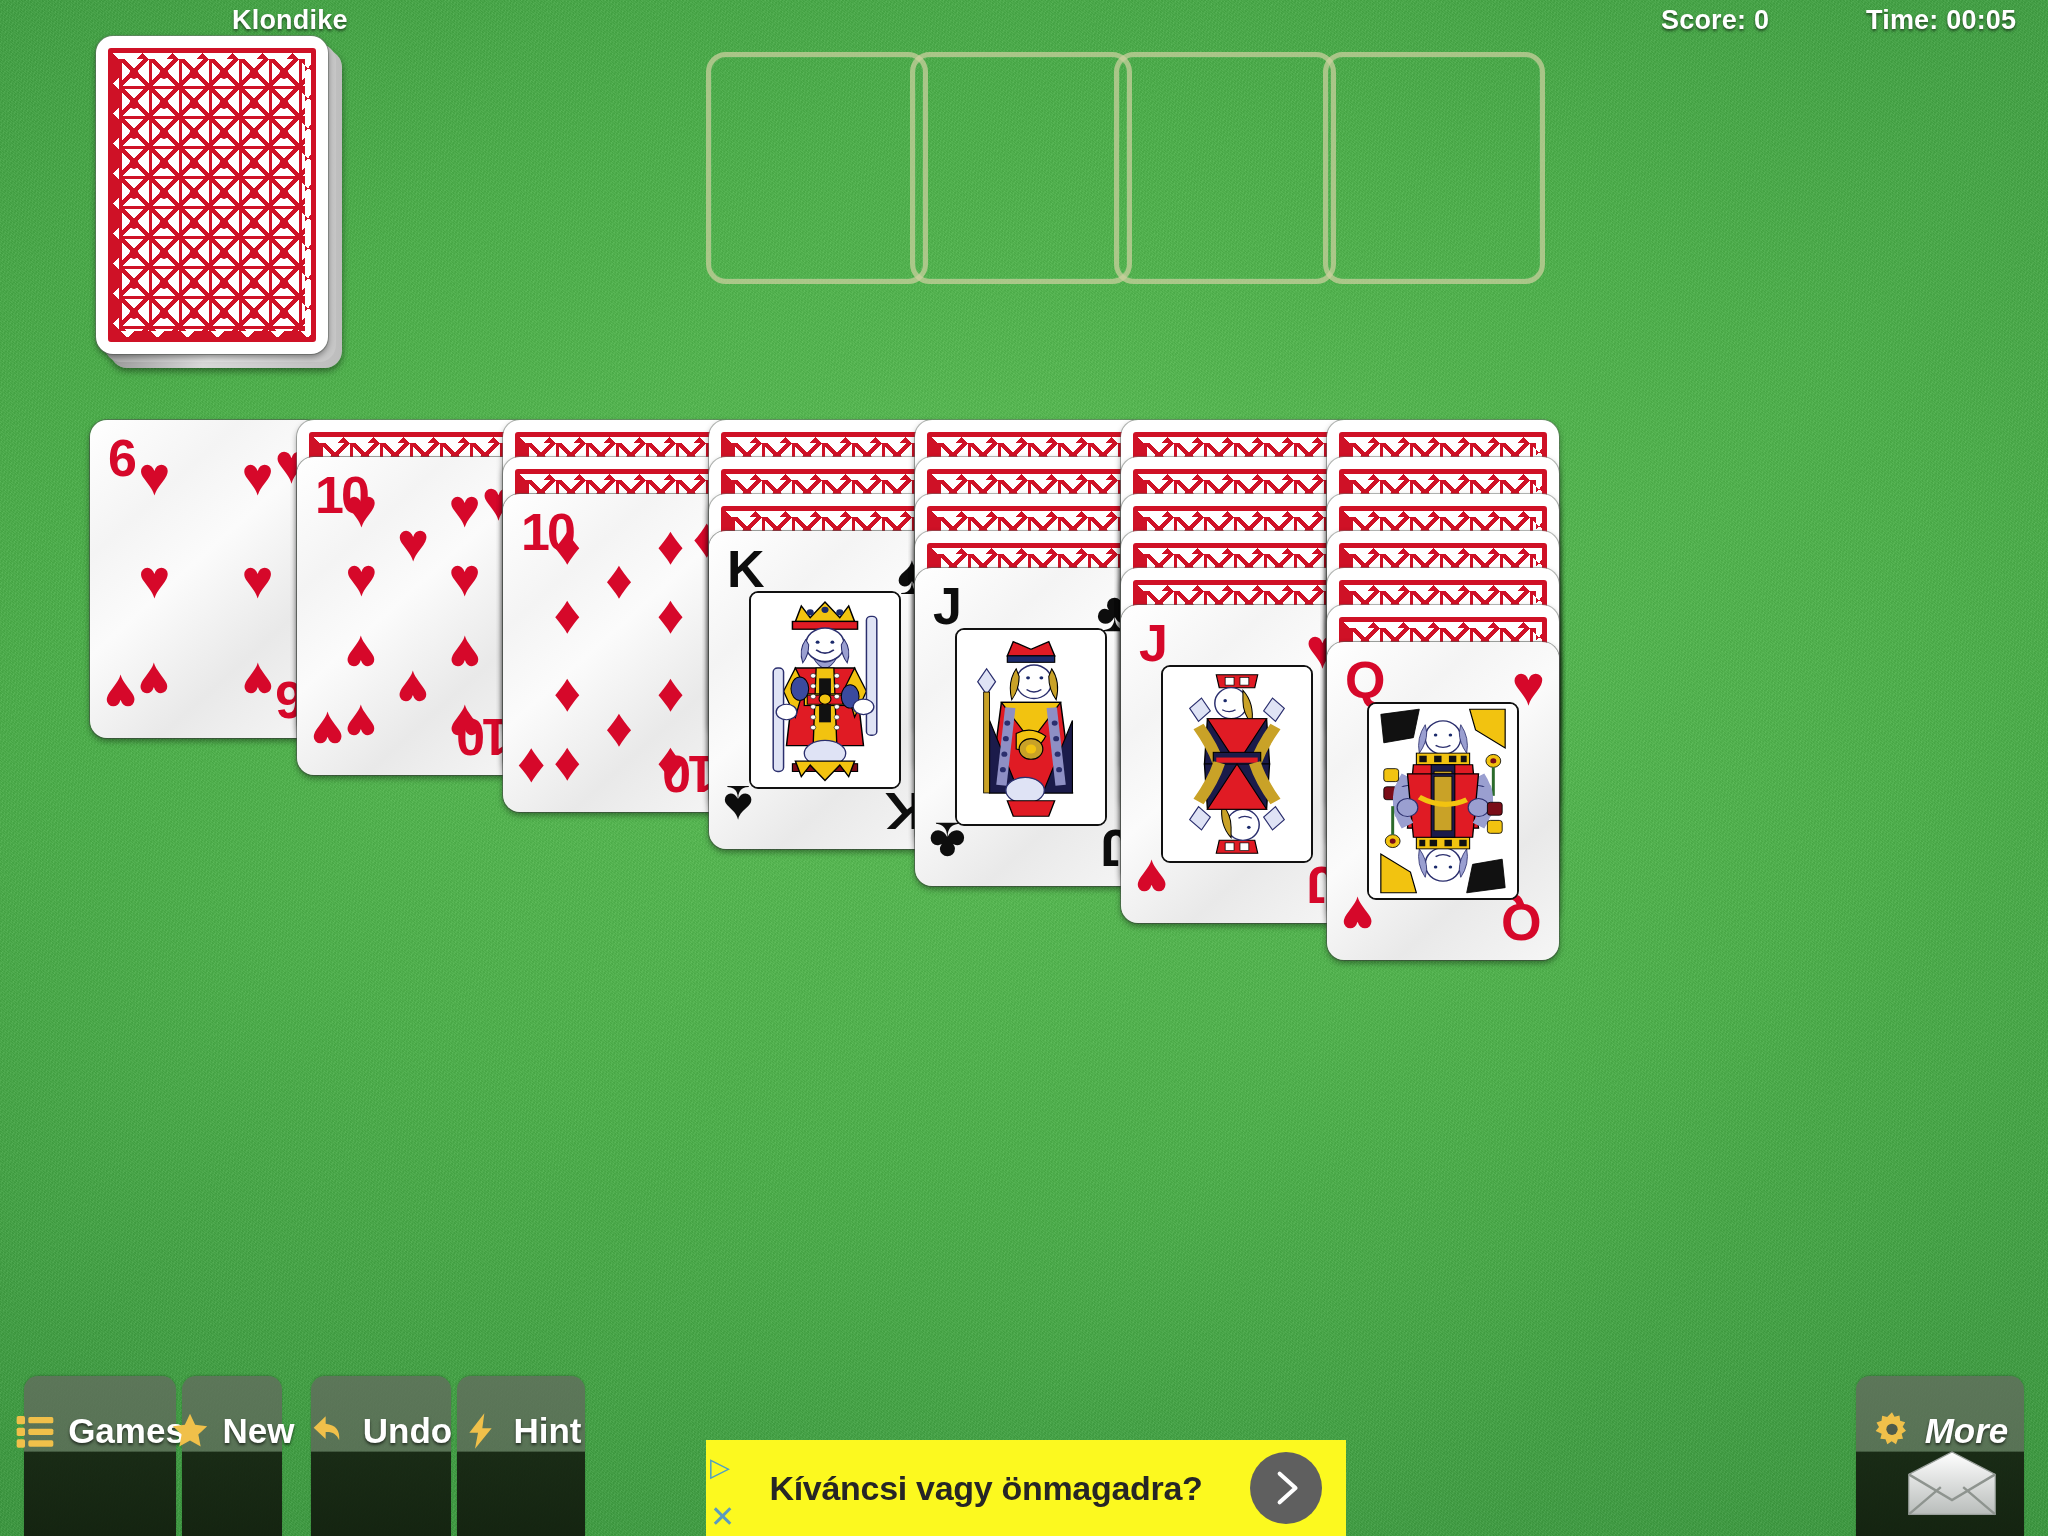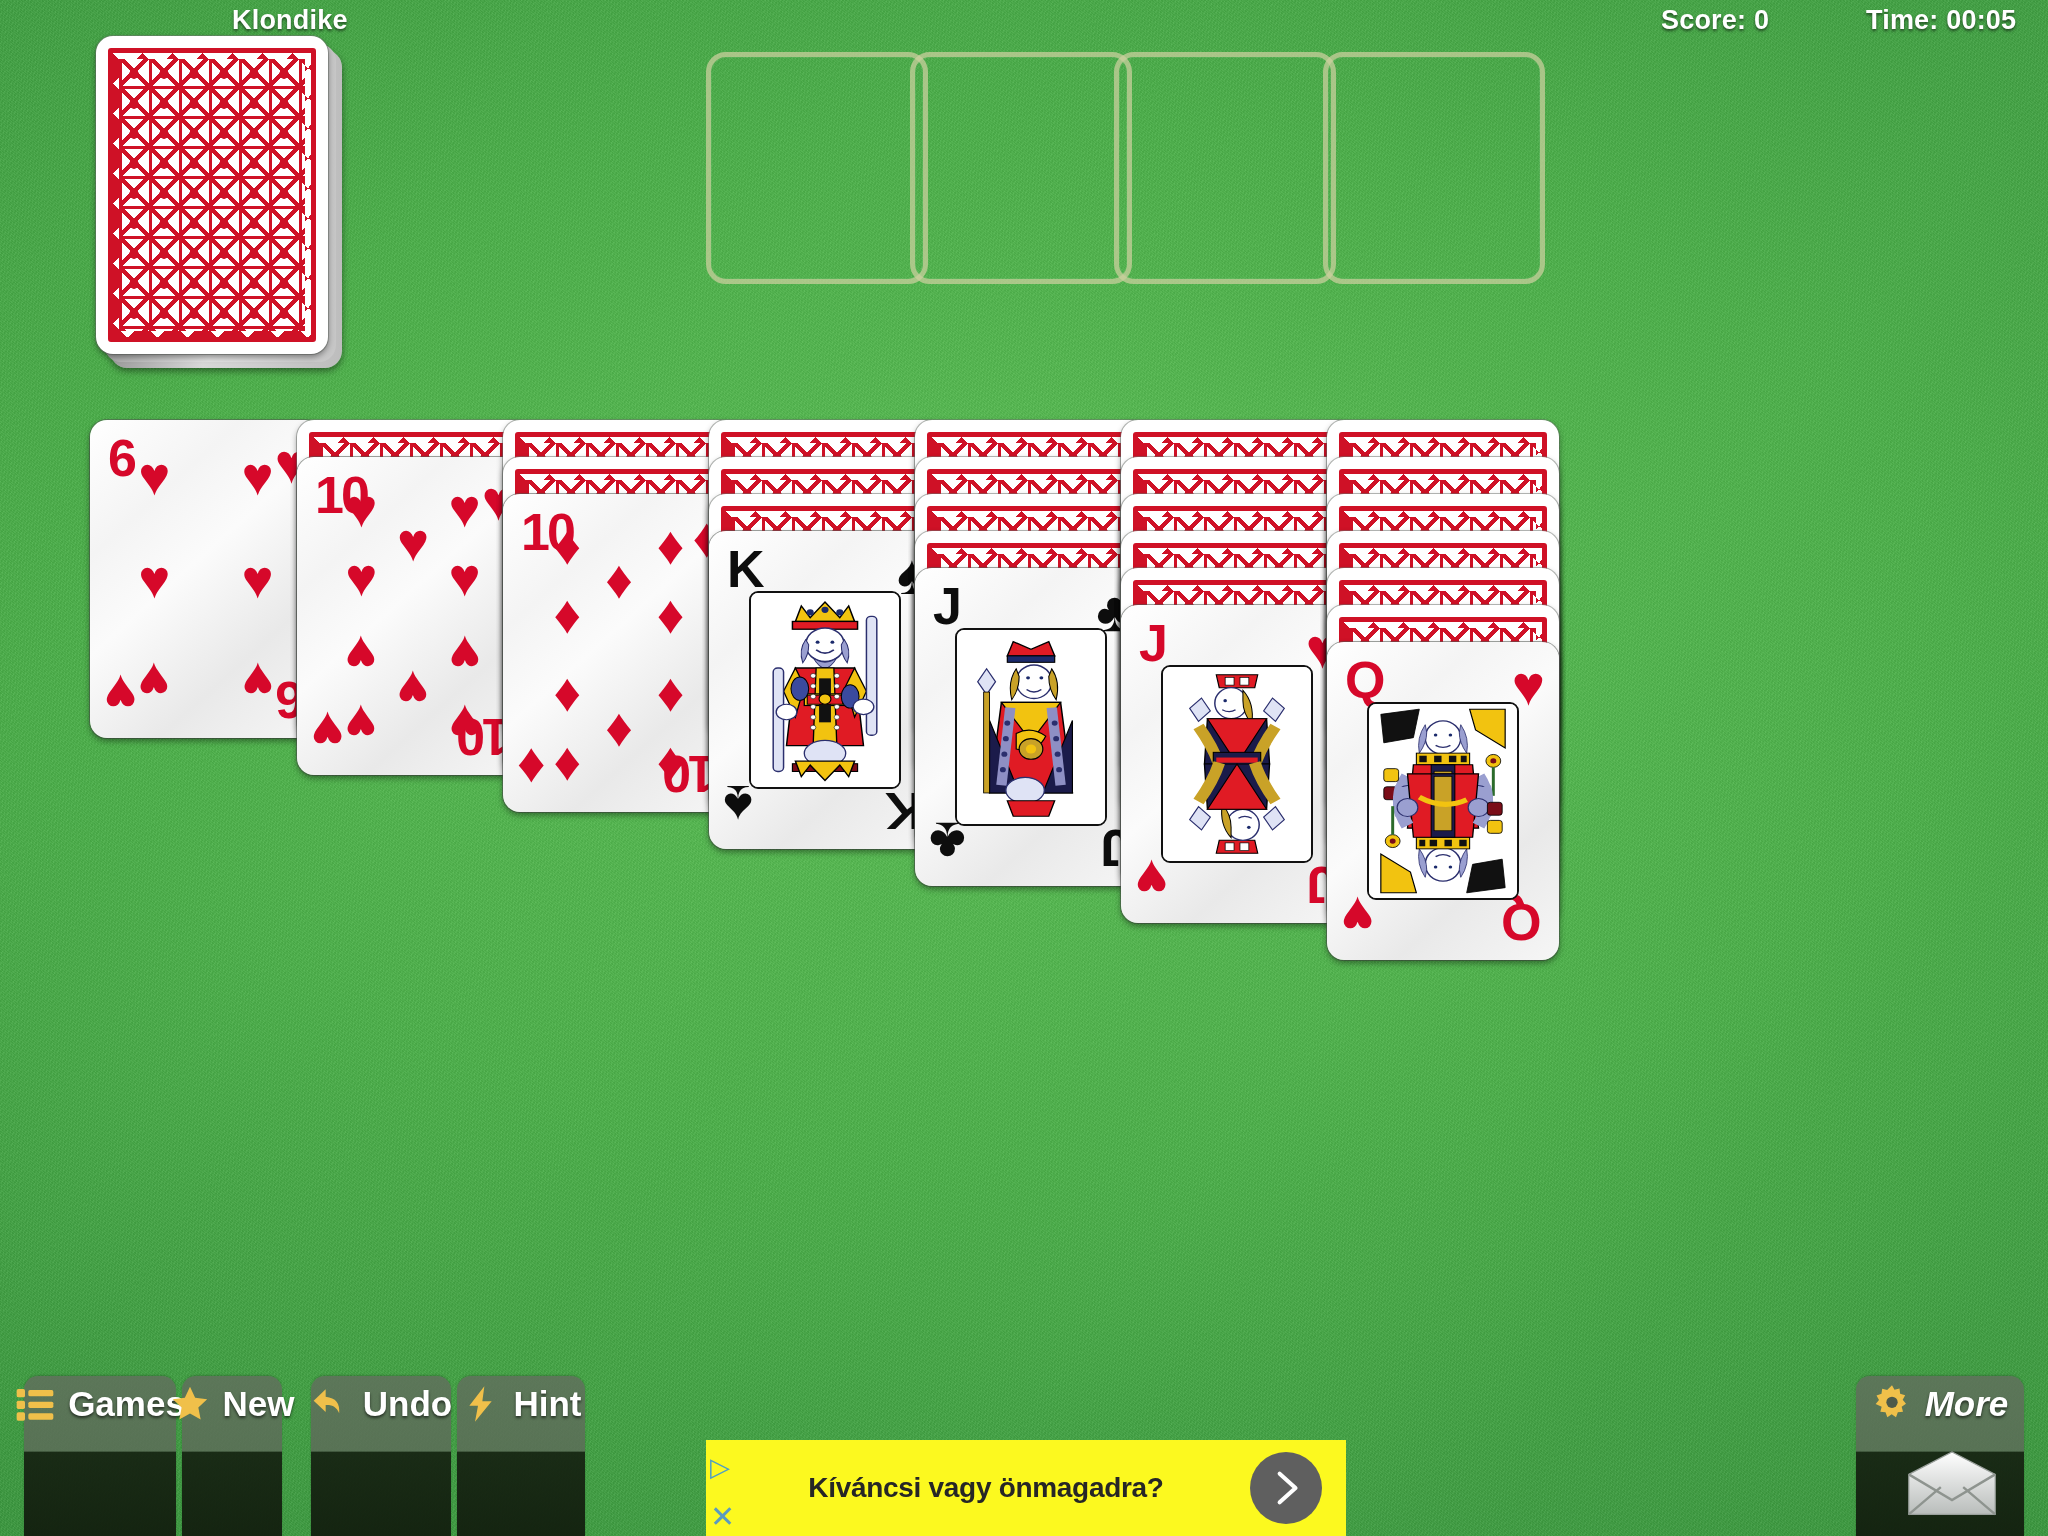--- a/index.html
+++ b/index.html
@@ -109,37 +109,37 @@
     position:absolute; left:40px; right:40px; top:60px; bottom:60px;
     border:2px solid #111; border-radius:9px; overflow:hidden; background:#fff;
   }
   .court svg{ display:block; width:100%; height:100%; }
 
   
   #toolbar{ position:absolute; left:0; bottom:0; width:2048px; height:160px; z-index:45; }
   .tb-btn{
     position:absolute; top:0; height:160px; border-radius:14px 14px 0 0;
     background:linear-gradient(180deg, rgba(96,112,92,.86) 0%, rgba(92,108,88,.86) 47%, rgba(22,34,18,.92) 47.5%, rgba(18,30,14,.95) 100%);
-    display:flex; align-items:flex-start; justify-content:center; padding-top:8px;
+    display:flex; align-items:flex-start; justify-content:center; padding-top:35px;
     box-shadow:0 -1px 2px rgba(0,0,0,.2);
   }
   .tb-inner{ display:flex; align-items:center; gap:13px; }
   .tb-label{
     color:#fff; font-size:35px; font-weight:bold; text-shadow:0 2px 3px rgba(0,0,0,.6);
     white-space:nowrap;
   }
   .tb-ico{ width:40px; height:40px; flex:none; }
 
   
   #ad{
     position:absolute; left:706px; bottom:0; width:640px; height:96px;
     background:#fcf91f; z-index:60; display:flex; align-items:center;
   }
   #ad-text{
-    flex:1; text-align:center; font-size:28px; font-weight:bold; color:#262626;
+    flex:1; text-align:center; font-size:34px; font-weight:bold; color:#262626;
     padding-left:16px; white-space:nowrap; letter-spacing:-.3px;
   }
   #ad-arrow{
     width:72px; height:72px; border-radius:50%; background:#5f5f5f; margin-right:24px;
     display:flex; align-items:center; justify-content:center; flex:none;
   }
   #adchoices{ position:absolute; left:4px; top:14px; width:28px; }
   #ad-close{ position:absolute; left:4px; bottom:4px; font-size:30px; color:#5b9bbf; line-height:1; }
   #ad-ic{ color:#4f9ec4; font-size:26px; line-height:1; }
 

